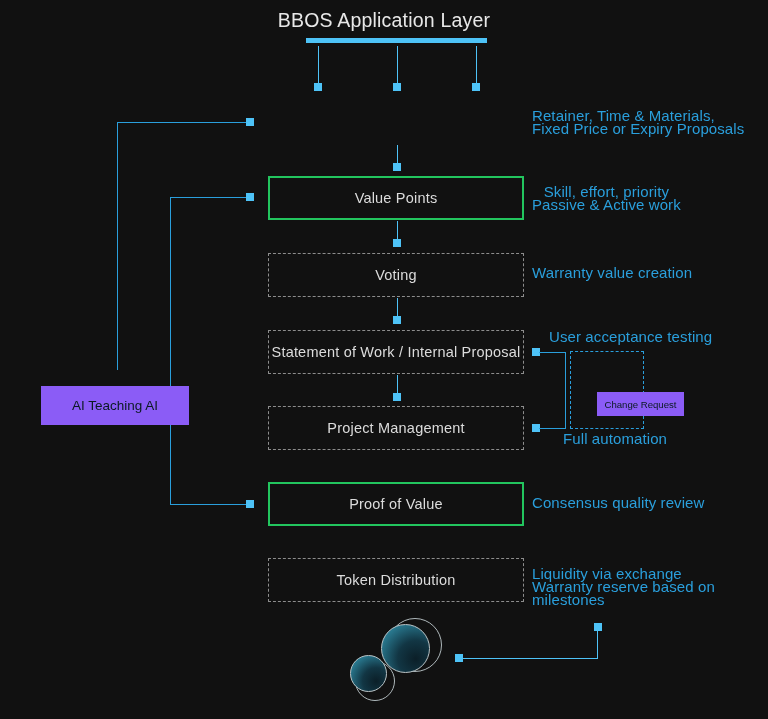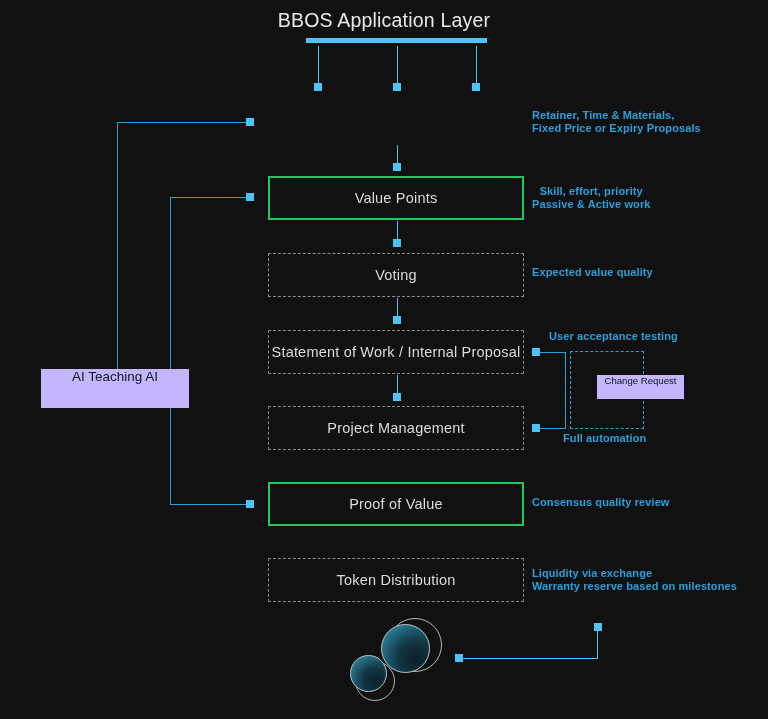--- a/index.html
+++ b/index.html
@@ -60,25 +60,24 @@
     border: 1px dashed #8d8d8d;
   }
   .node.solid {
     border: 2px solid #22c55e;
   }
 
   
   .annot {
     position: absolute;
     color: #2a9fdc;
-    font-size: 11px;
+    font-size: 15px;
     line-height: 13px;
     letter-spacing: 0.1px;
     white-space: pre-line;
-    font-weight: bold;
   }
 
   
   .vline {
     position: absolute;
     width: 1.4px;
     background: #2a9fdc;
   }
   .hline {
     position: absolute;
@@ -100,25 +99,27 @@
   }
   .dashed-h {
     position: absolute;
     height: 0;
     border-top: 1.4px dashed #2a9fdc;
   }
 
   
   .hl-box {
     position: absolute;
-    background: #c4b5fd;
+    background: #8b5cf6;
     display: flex;
+    align-items: center;
     justify-content: center;
     color: #0a1a22;
     white-space: nowrap;
+    margin-top: 17px;
   }
   #ai-teaching-ai {
     left: 41px;
     top: 369px;
     width: 148px;
     height: 39px;
     font-size: 13.5px;
   }
   #change-request {
     left: 597px;
@@ -191,21 +192,21 @@
   <div class="vline bright" style="left:396.5px; top:298px; height:22px;"></div>
   <div class="dot" style="left:393px; top:316px;"></div>
 
   <div class="vline bright" style="left:396.5px; top:375px; height:22px;"></div>
   <div class="dot" style="left:393px; top:393px;"></div>
 
   <div class="annot" style="left:532px; top:109px;">Retainer, Time &amp; Materials,
 Fixed Price or Expiry Proposals</div>
   <div class="annot" style="left:532px; top:185px;text-align:center;">Skill, effort, priority
 Passive &amp; Active work</div>
-  <div class="annot" style="left:532px; top:266px;">Expected value quality</div>
+  <div class="annot" style="left:532px; top:266px;">Warranty value creation</div>
   <div class="annot" style="left:549px; top:330px;">User acceptance testing</div>
   <div class="annot" style="left:563px; top:432px;">Full automation</div>
   <div class="annot" style="left:532px; top:496px;">Consensus quality review</div>
   <div class="annot" style="left:532px; top:567px;">Liquidity via exchange
 Warranty reserve based on milestones</div>
 
   <div class="dot" style="left:532px; top:348px;"></div>
   <div class="hline" style="left:539px; top:351.5px; width:27px;"></div>
 
   <div class="dot" style="left:532px; top:424px;"></div>

